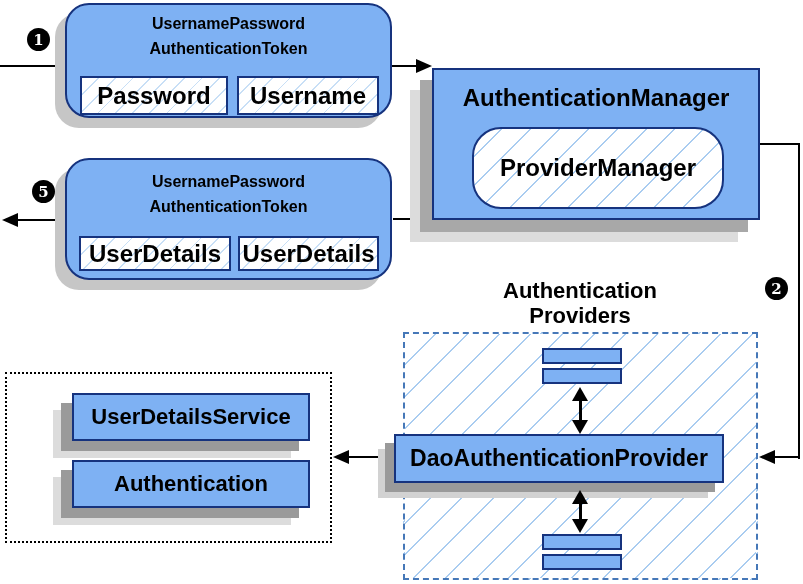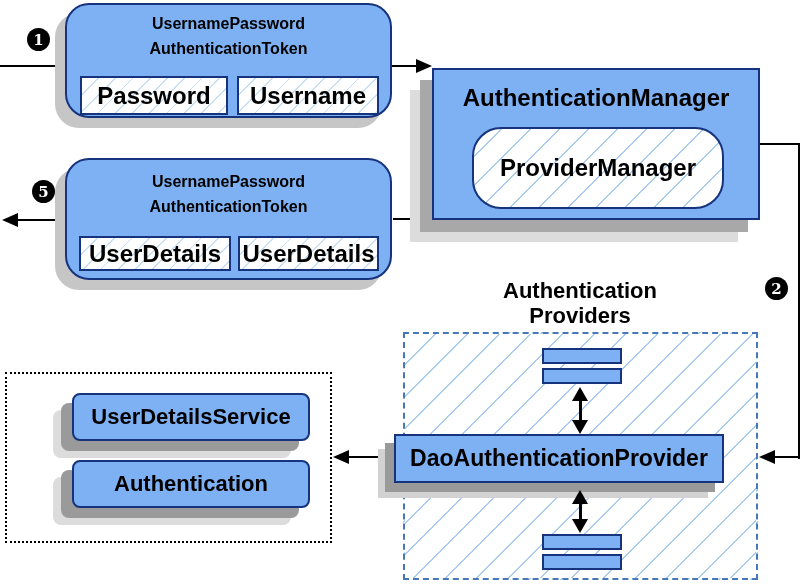--- a/index.html
+++ b/index.html
@@ -5,21 +5,21 @@
   html,body{margin:0;padding:0;background:#fff;}
   .canvas{
     position:relative;width:803px;height:584px;background:#fff;overflow:hidden;
     font-family:"Liberation Sans",sans-serif;font-weight:bold;color:#000;
   }
   
   .box{position:absolute;background:var(--box-fill,#7EB1F3);border:2px solid var(--box-border,#16337E);box-sizing:border-box;}
   .rounded{border-radius:24px;box-shadow:-10px 10px 0 #c6c6c6;}
   .shadow-am{box-shadow:-12px 12px 0 #a8a8a8,-22px 22px 0 #dcdcdc;}
   .shadow-dao{box-shadow:-9px 9px 0 #9a9a9a,-16px 15px 0 #d2d2d2;}
-  .shadow-svc{box-shadow:-11px 10px 0 #9a9a9a,-19px 17px 0 #dcdcdc;border-radius:8px;}
+  .shadow-svc{box-shadow:-11px 10px 0 #9a9a9a,-19px 17px 0 #dcdcdc;}
   .white-field{position:absolute;background-color:#fff;border:2px solid var(--box-border,#16337E);box-sizing:border-box;
     display:flex;align-items:center;justify-content:center;}
   .hatch-sm{background-image:repeating-linear-gradient(135deg,transparent 0 11px,var(--hatch-line-light,#C8DFF6) 11px 12.2px);}
   .hatch-md{background-image:repeating-linear-gradient(135deg,transparent 0 19px,var(--hatch-line,#A9CCF0) 19px 20.4px);}
   .dashed-container{position:absolute;border:2px dashed var(--dashed-border,#4678B8);box-sizing:border-box;background-color:#fff;
     background-image:repeating-linear-gradient(135deg,transparent 0 21px,var(--hatch-line,#A9CCF0) 21px 22.4px);}
   .dotted-container{position:absolute;border:2px dotted #000;box-sizing:border-box;background:#fff;}
   .bar{position:absolute;width:76px;height:12px;background:var(--box-fill,#7EB1F3);border:2px solid var(--box-border,#16337E);}
   
   .center-text{display:flex;align-items:center;justify-content:center;text-align:center;}

